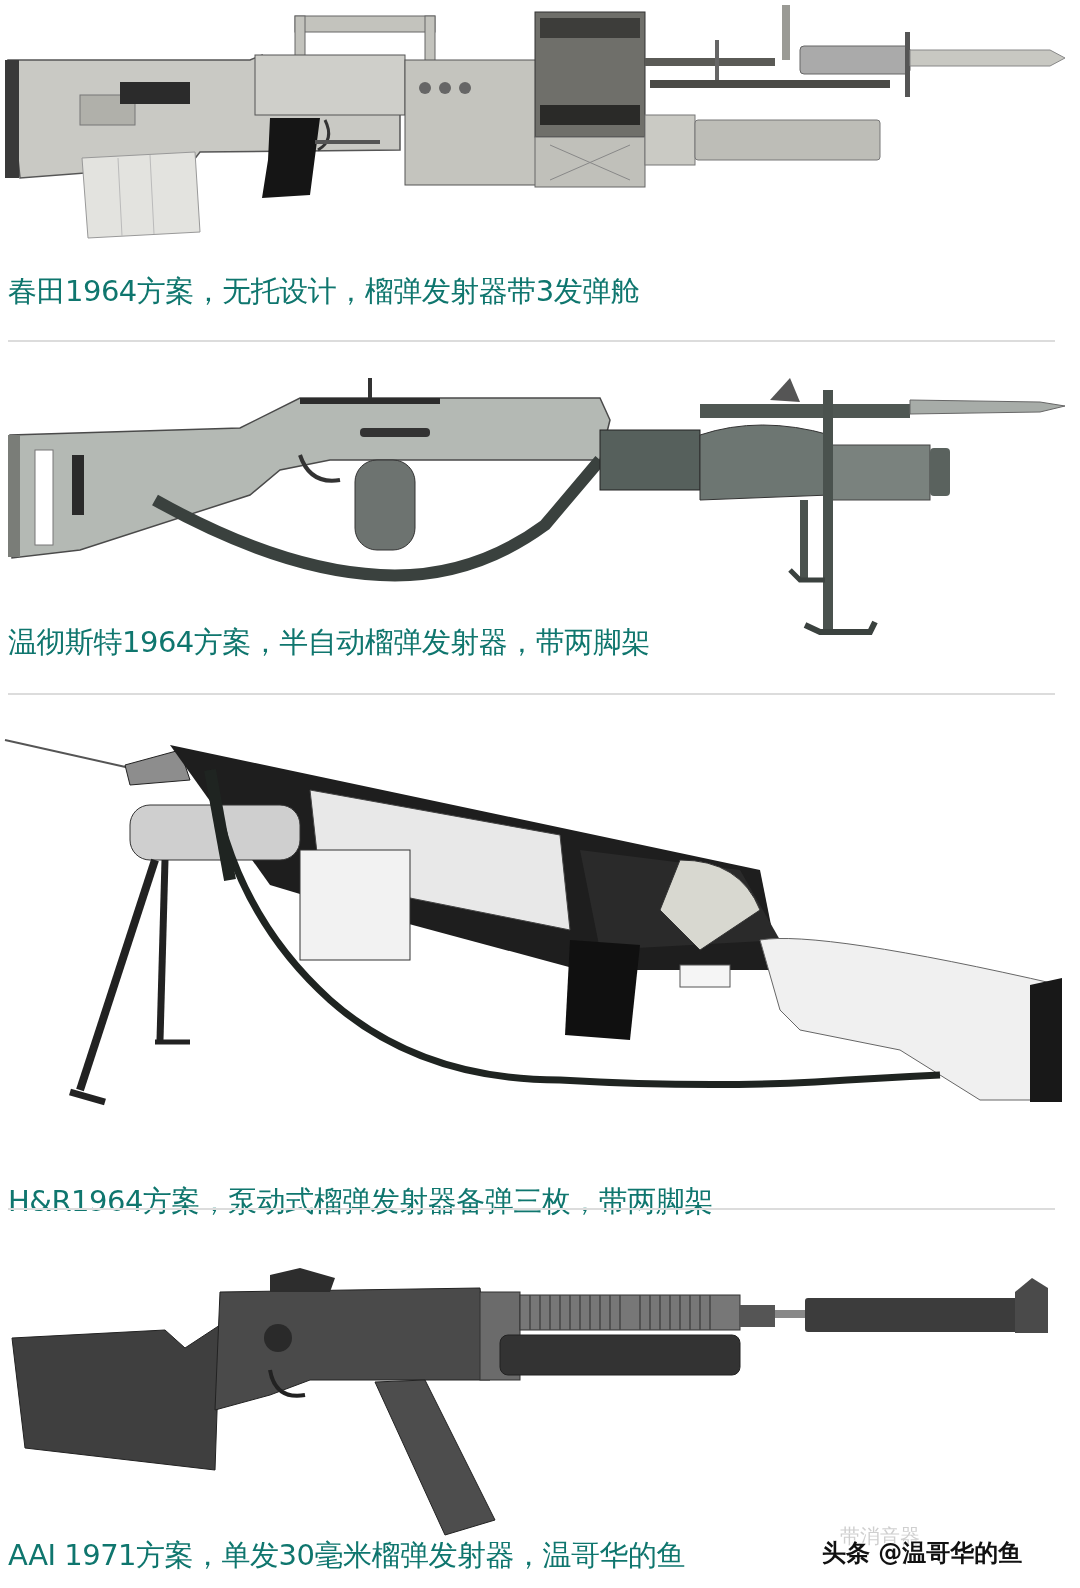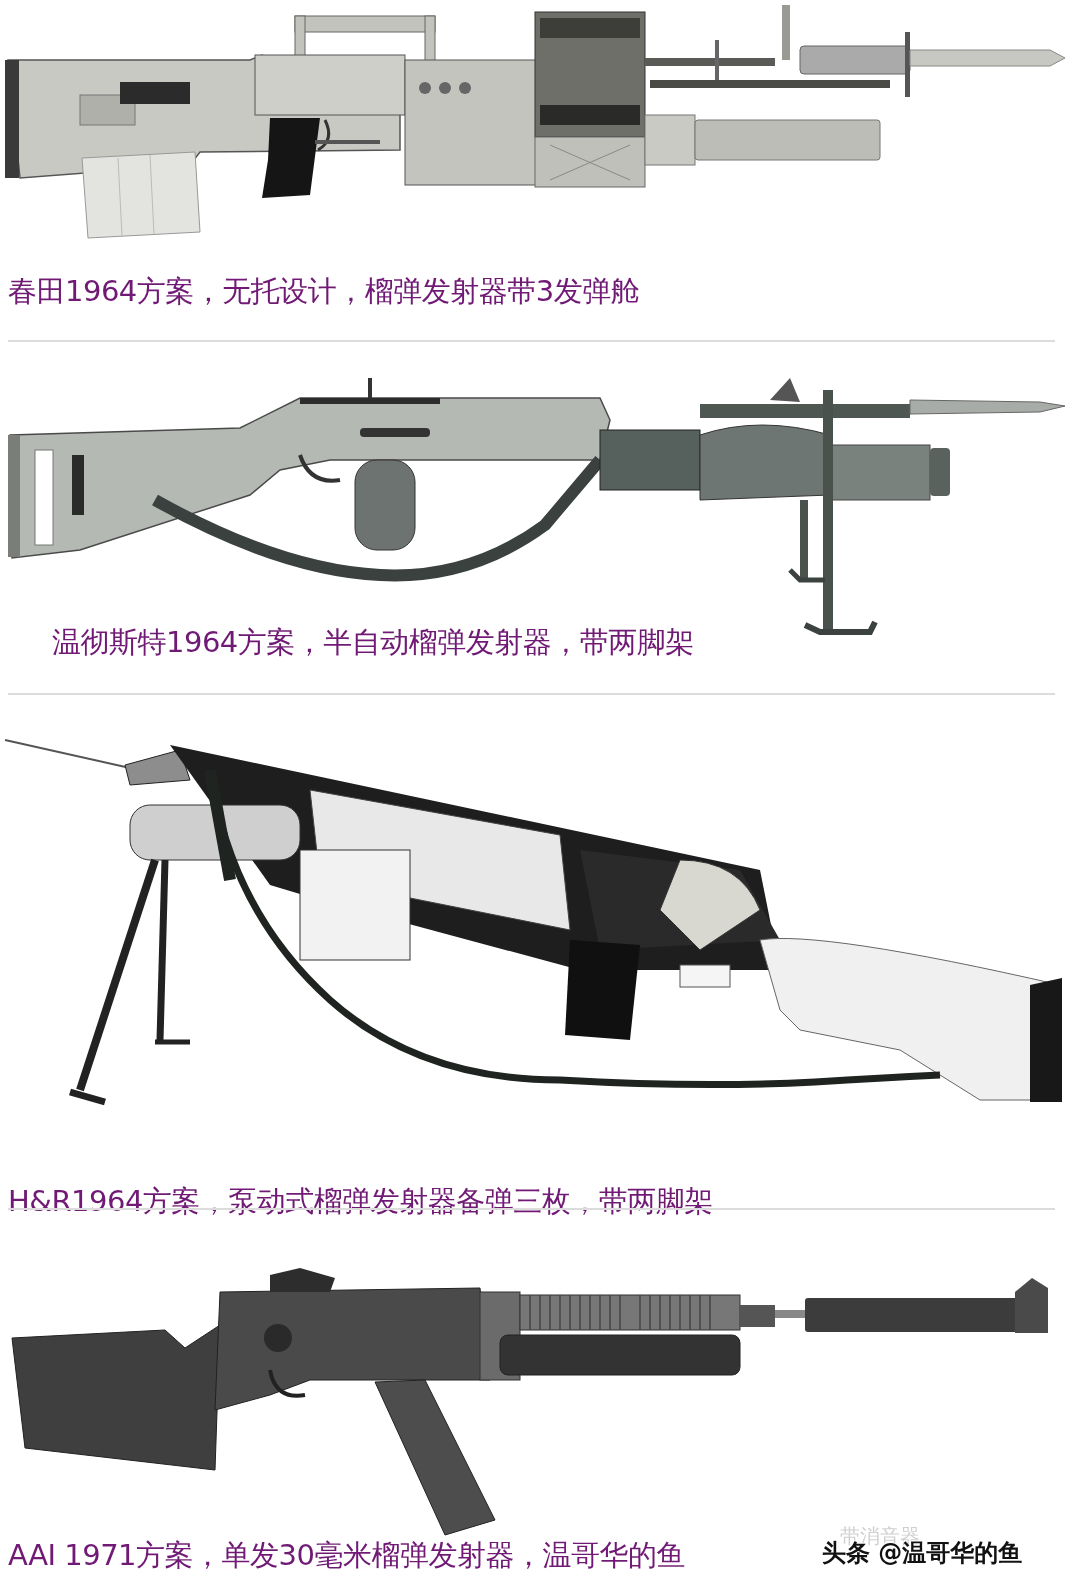--- a/index.html
+++ b/index.html
@@ -1,21 +1,21 @@
 <!DOCTYPE html>
 <html><head>
 <meta charset="utf-8">
 <style>
   html, body { margin:0; padding:0; background:#ffffff; }
   body { width:1080px; height:1588px; position:relative; overflow:hidden;
          font-family:"DejaVu Sans","Liberation Sans",sans-serif; color:#111; }
   .photo { position:absolute; left:0; width:1080px; }
   .photo svg { display:block; }
   .caption { position:absolute; left:8px; font-size:29px; line-height:36px;
-             letter-spacing:-0.5px; color:#701a75; white-space:nowrap; }
+             letter-spacing:-0.5px; color:#0f766e; white-space:nowrap; }
   .divider { position:absolute; left:8px; width:1047px; height:2px; background:#dcdcdc; }
   .watermark { position:absolute; left:822px; top:1538px; font-size:24px; line-height:30px;
                color:#111; font-weight:bold; white-space:nowrap;
                text-shadow: 1px 1px 0 #fff, -1px -1px 0 #fff; }
   .watermark-ghost { position:absolute; left:840px; top:1523px; font-size:20px; color:#bbb;
                      opacity:0.7; white-space:nowrap; }
 </style>
 </head>
 <body>
 
@@ -96,21 +96,21 @@
 
     <rect x="700" y="44" width="210" height="14" fill="#4f5753"></rect>
     <path d="M910 40 L1040 42 L1065 46 L1040 52 L910 54 Z" fill="#a7aca8" stroke="#666"></path>
 
     <rect x="823" y="30" width="10" height="240" fill="#4a524e"></rect>
     <path d="M805 265 L820 272 L870 272 L875 262" fill="none" stroke="#3b423f" stroke-width="6"></path>
     <rect x="800" y="140" width="8" height="80" fill="#4a524e"></rect>
     <path d="M790 210 L800 220 L825 220" fill="none" stroke="#3b423f" stroke-width="5"></path>
   </svg>
 </div>
-<div class="caption" style="top:624px;margin-left:44px;">温彻斯特1964方案，半自动榴弹发射器，带两脚架</div>
+<div class="caption" style="top:624px;">温彻斯特1964方案，半自动榴弹发射器，带两脚架</div>
 <div class="divider" style="top:693px;"></div>
 
 <div class="photo" style="top:710px;height:410px;">
   <svg width="1080" height="410" viewBox="0 0 1080 410">
 
     <line x1="5" y1="30" x2="130" y2="58" stroke="#555" stroke-width="2"></line>
 
     <path d="M125 55 L180 40 L190 70 L130 75 Z" fill="#8d8d8d" stroke="#222"></path>
 
     <path d="M170 35 L760 160 L780 260 L580 260 L320 190 L270 175 Z" fill="#1e1e1e"></path>

